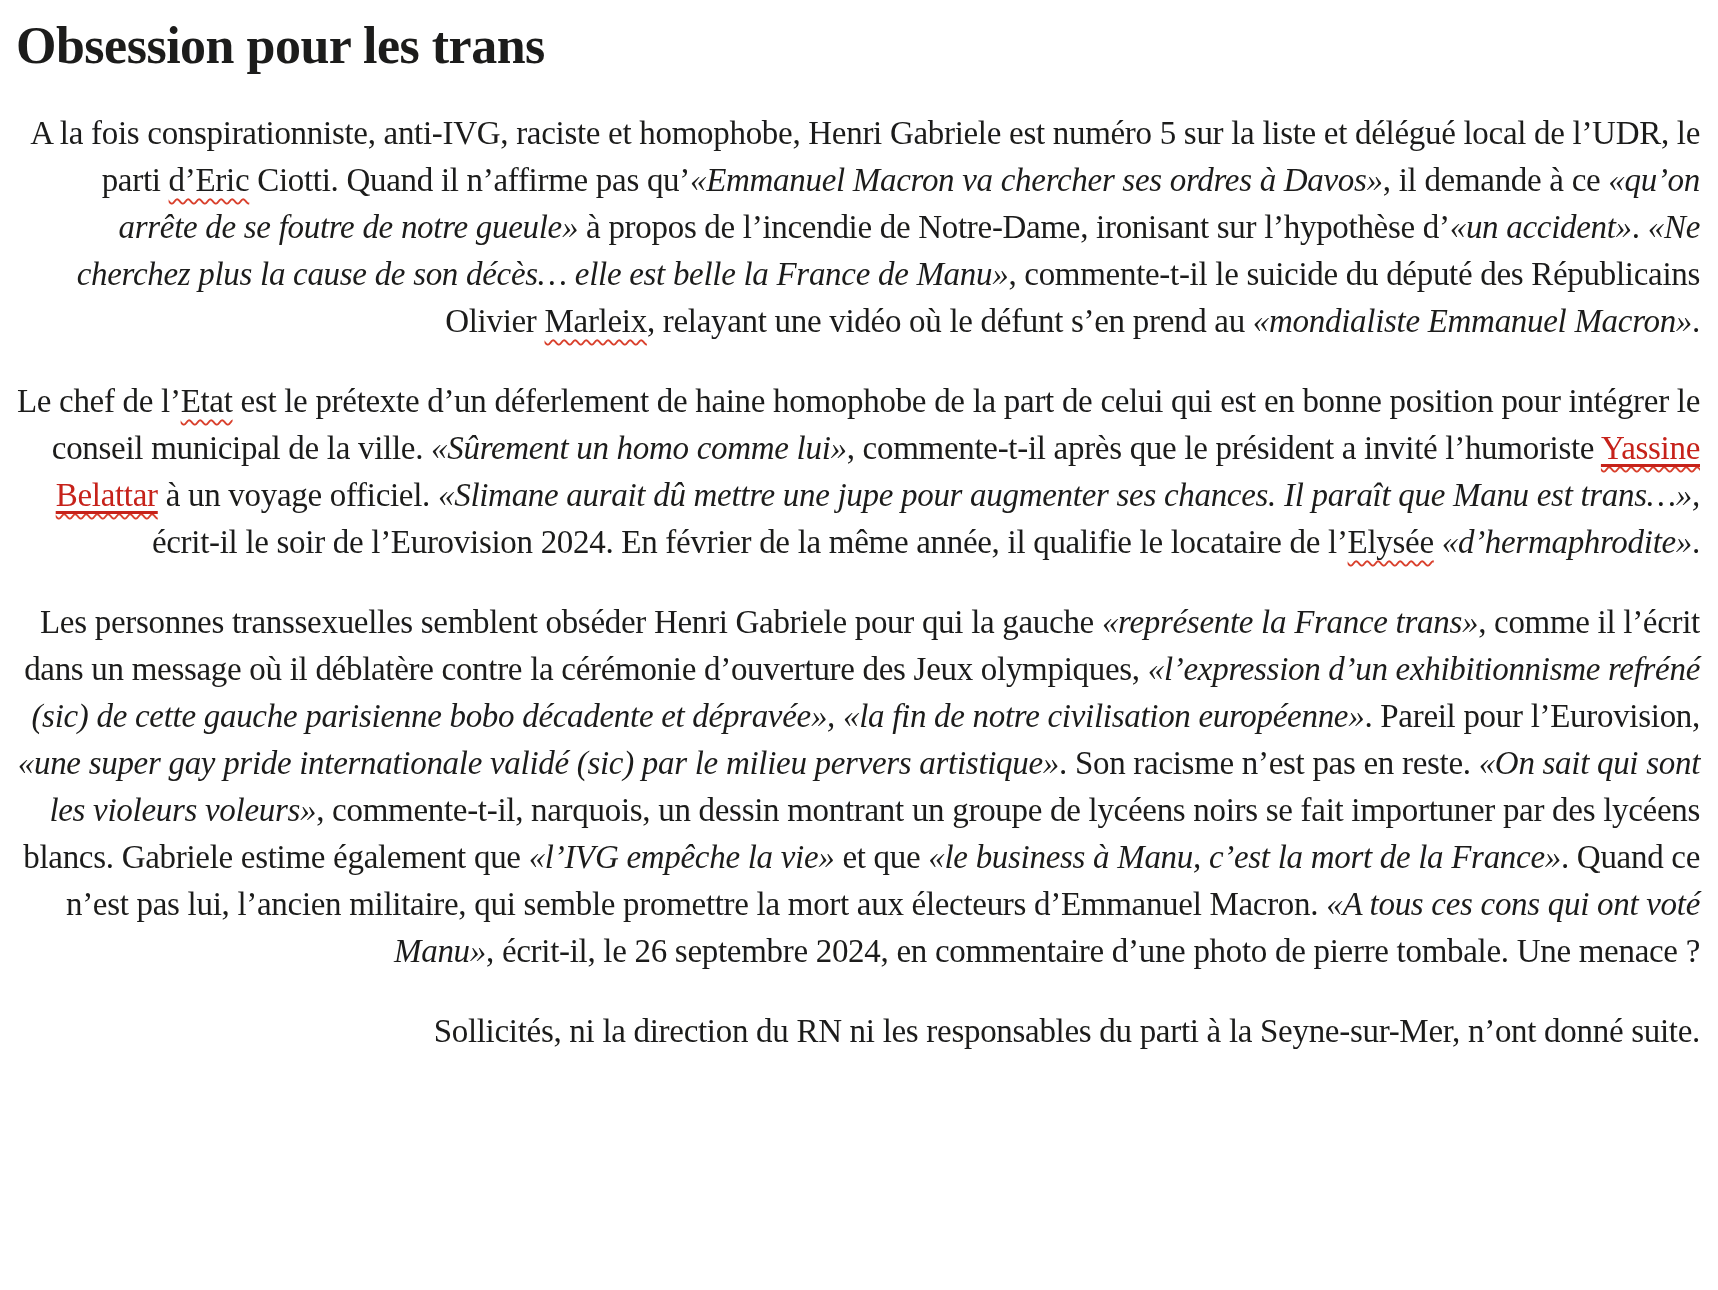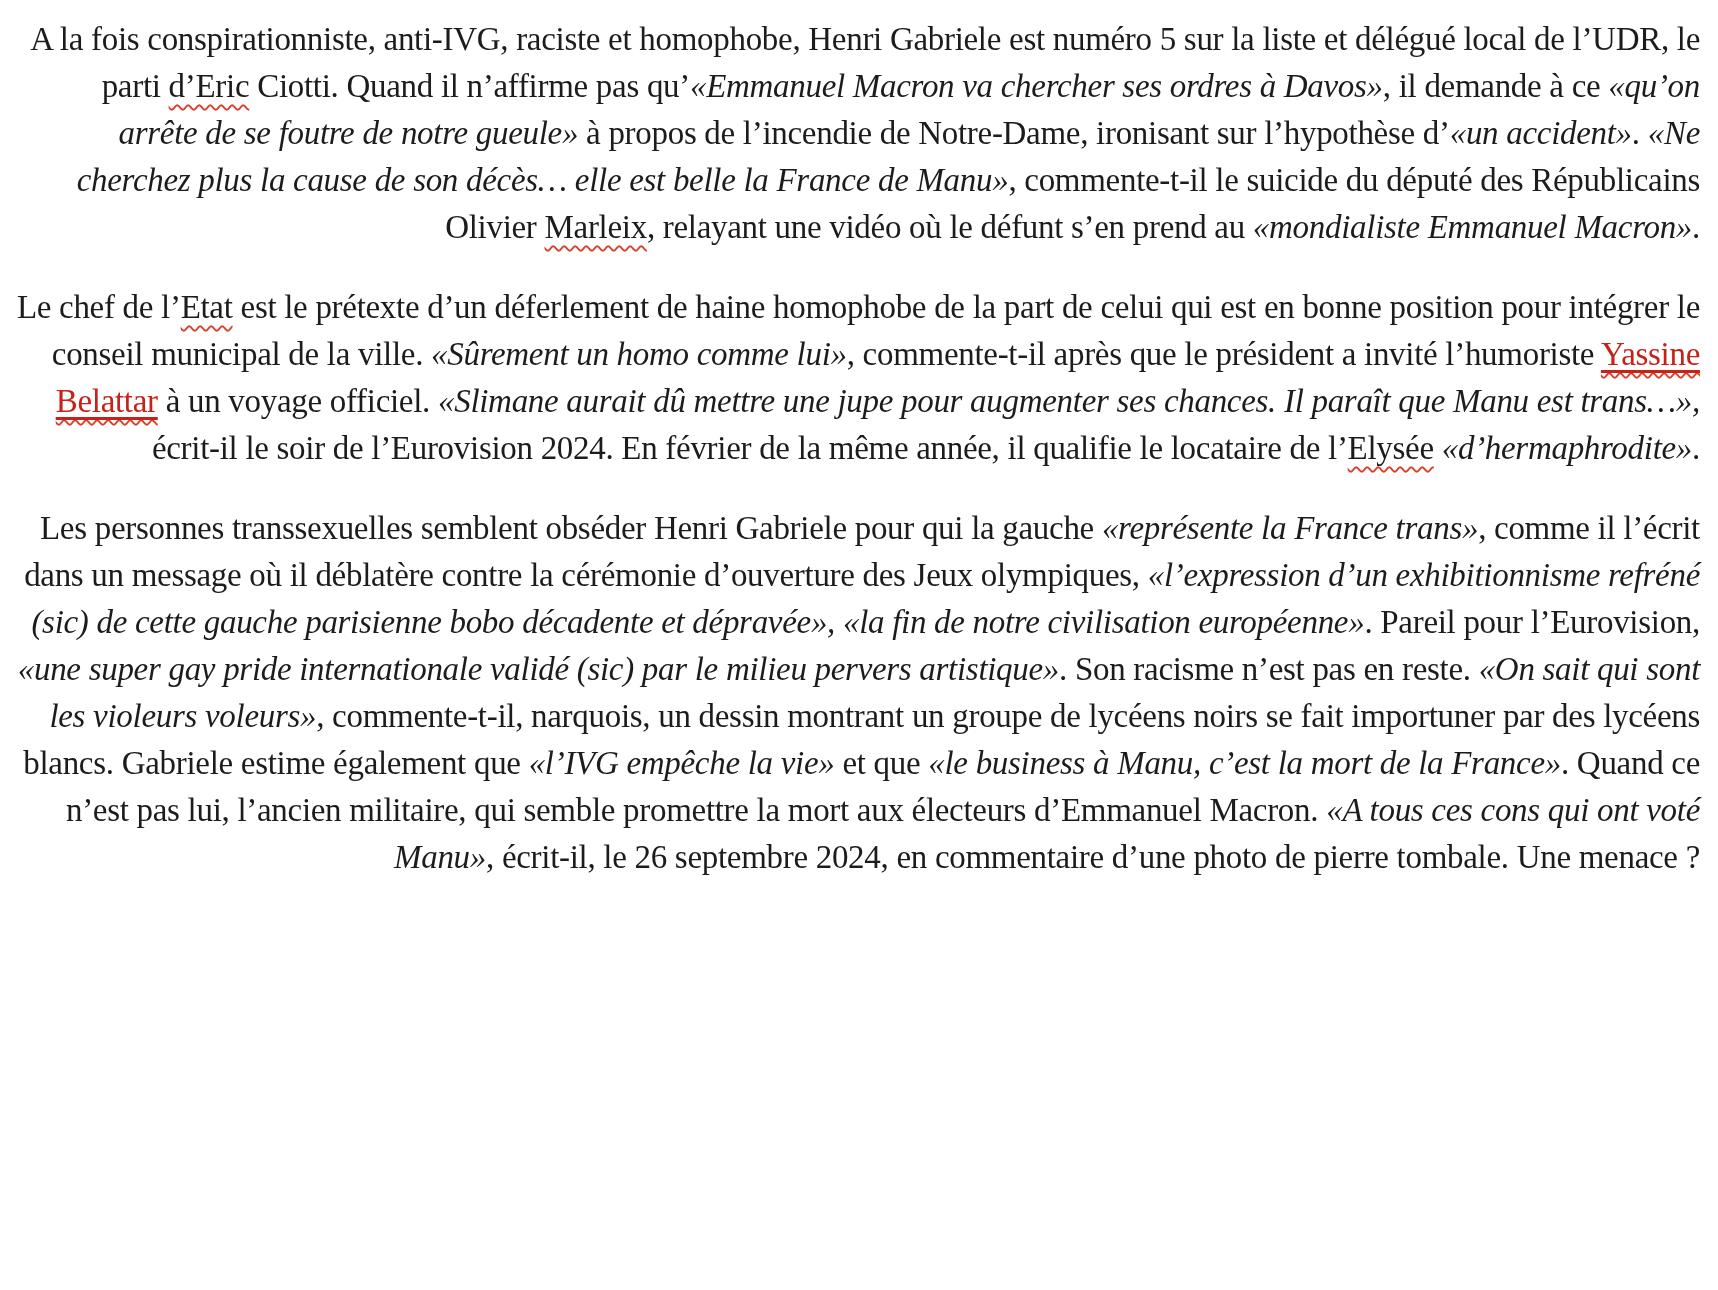--- a/index.html
+++ b/index.html
@@ -52,19 +52,21 @@
     text-decoration-color: #c6221a;
     text-decoration-thickness: 2.5px;
     text-underline-offset: 5px;
     cursor: pointer;
   }
 </style>
 </head>
 <body>
 
 <div class="page">
+  <h1 class="article-title">Obsession pour les trans</h1>
 
   <div class="article-body">
     <p><span class="seg-normal">A la fois conspirationniste, anti-IVG, raciste et homophobe, Henri Gabriele est numéro 5 sur la liste et délégué local de l’UDR, le parti </span><span class="seg-normal misspell">d’Eric</span><span class="seg-normal"> Ciotti. Quand il n’affirme pas qu’</span><span class="seg-italic">«Emmanuel Macron va chercher ses ordres à Davos»</span><span class="seg-normal">, il demande à ce </span><span class="seg-italic">«qu’on arrête de se foutre de notre gueule»</span><span class="seg-normal"> à propos de l’incendie de Notre-Dame, ironisant sur l’hypothèse d’</span><span class="seg-italic">«un accident»</span><span class="seg-normal">. </span><span class="seg-italic">«Ne cherchez plus la cause de son décès… elle est belle la France de Manu»</span><span class="seg-normal">, commente-t-il le suicide du député des Républicains Olivier </span><span class="seg-normal misspell">Marleix</span><span class="seg-normal">, relayant une vidéo où le défunt s’en prend au </span><span class="seg-italic">«mondialiste Emmanuel Macron»</span><span class="seg-normal">.</span></p>
     <p><span class="seg-normal">Le chef de l’</span><span class="seg-normal misspell">Etat</span><span class="seg-normal"> est le prétexte d’un déferlement de haine homophobe de la part de celui qui est en bonne position pour intégrer le conseil municipal de la ville. </span><span class="seg-italic">«Sûrement un homo comme lui»</span><span class="seg-normal">, commente-t-il après que le président a invité l’humoriste </span><span class="misspell"><a class="article-link" href="#">Yassine Belattar</a></span><span class="seg-normal"> à un voyage officiel. </span><span class="seg-italic">«Slimane aurait dû mettre une jupe pour augmenter ses chances. Il paraît que Manu est trans…»,</span><span class="seg-normal"> écrit-il le soir de l’Eurovision 2024. En février de la même année, il qualifie le locataire de l’</span><span class="seg-normal misspell">Elysée</span><span class="seg-normal"> </span><span class="seg-italic">«d’hermaphrodite»</span><span class="seg-normal">.</span></p>
     <p><span class="seg-normal">Les personnes transsexuelles semblent obséder Henri Gabriele pour qui la gauche </span><span class="seg-italic">«représente la France trans»</span><span class="seg-normal">, comme il l’écrit dans un message où il déblatère contre la cérémonie d’ouverture des Jeux olympiques, </span><span class="seg-italic">«l’expression d’un exhibitionnisme refréné (sic) de cette gauche parisienne bobo décadente et dépravée», «la fin de notre civilisation européenne»</span><span class="seg-normal">. Pareil pour l’Eurovision, </span><span class="seg-italic">«une super gay pride internationale validé (sic) par le milieu pervers artistique»</span><span class="seg-normal">. Son racisme n’est pas en reste. </span><span class="seg-italic">«On sait qui sont les violeurs voleurs»</span><span class="seg-normal">, commente-t-il, narquois, un dessin montrant un groupe de lycéens noirs se fait importuner par des lycéens blancs. Gabriele estime également que </span><span class="seg-italic">«l’IVG empêche la vie»</span><span class="seg-normal"> et que </span><span class="seg-italic">«le business à Manu, c’est la mort de la France»</span><span class="seg-normal">. Quand ce n’est pas lui, l’ancien militaire, qui semble promettre la mort aux électeurs d’Emmanuel Macron. </span><span class="seg-italic">«A tous ces cons qui ont voté Manu»</span><span class="seg-normal">, écrit-il, le 26 septembre 2024, en commentaire d’une photo de pierre tombale. Une menace ?</span></p>
+    <p><span class="seg-normal">Sollicités, ni la direction du RN ni les responsables du parti à la Seyne-sur-Mer, n’ont donné suite.</span></p>
   </div>
 </div>
 
 </body></html>

